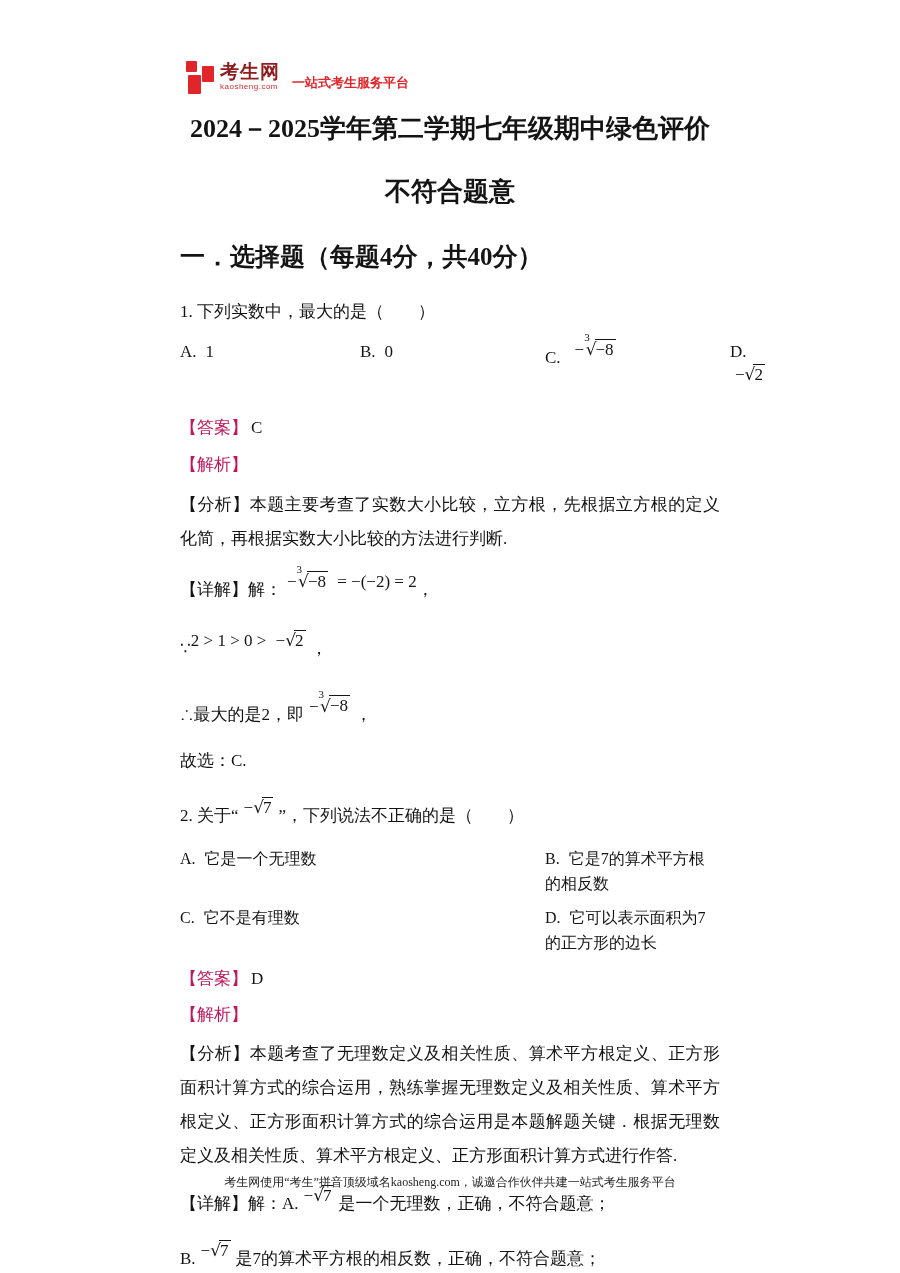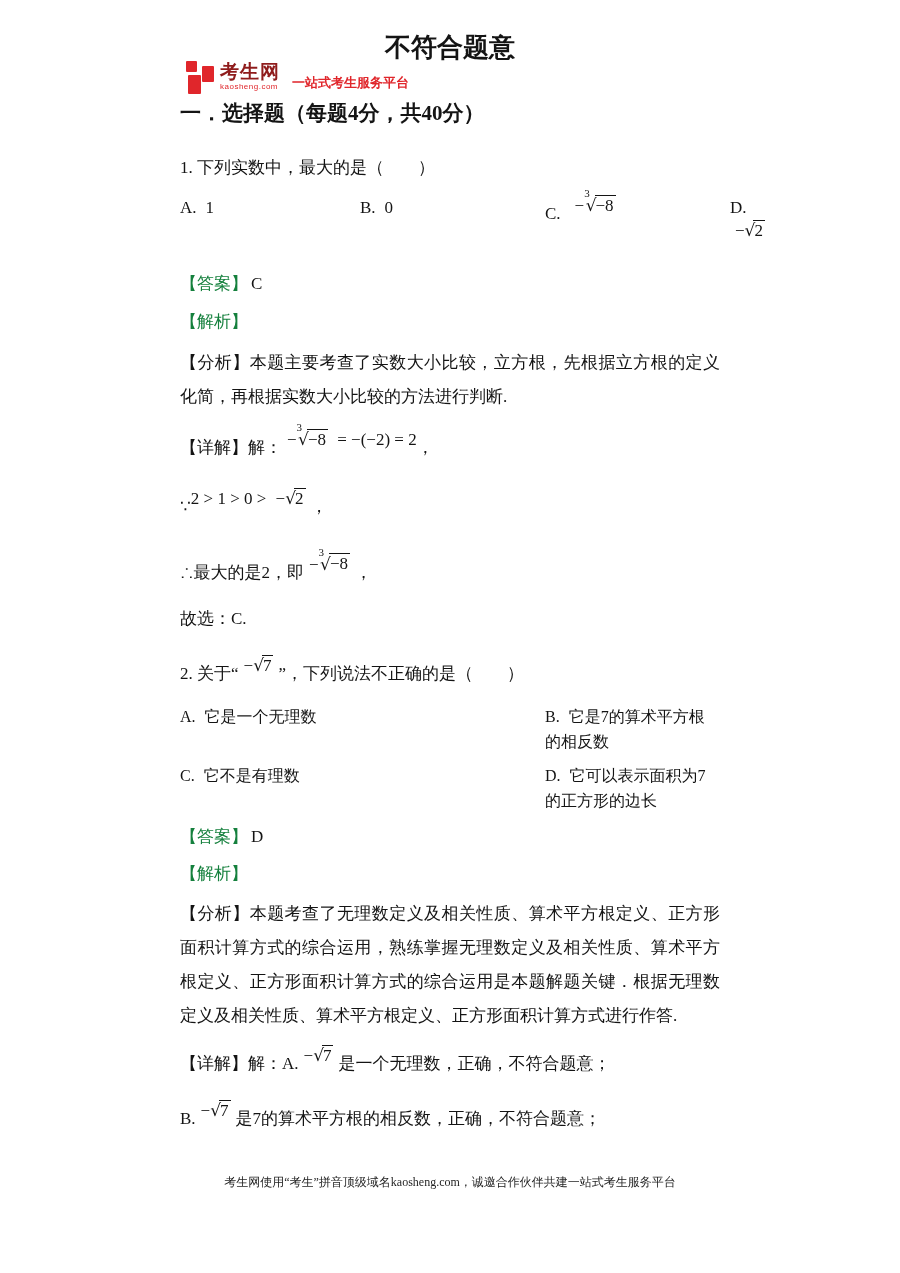--- a/index.html
+++ b/index.html
@@ -18,25 +18,25 @@
   .licon .b3 { left:16px; top:5px; width:12px; height:16px; }
   .btext { margin-left:5px; font-family:"Liberation Sans","DejaVu Sans",sans-serif; }
   .bname { font-size:19px; font-weight:bold; color:#8f1c1c; letter-spacing:1px; line-height:21px; }
   .bdomain { font-size:8px; color:#e0262b; line-height:9px; letter-spacing:.5px; }
   .btagline { margin-left:12px; margin-top:13px; font-size:13px; font-weight:bold;
     color:#e0262b; font-family:"Liberation Sans","DejaVu Sans",sans-serif; }
   
   .content { padding:0 86px; }
   .t1,.t2 { text-align:center; font-size:26px; font-weight:bold; line-height:30px; }
   .t1 { margin-top:114px; } .t2 { margin-top:33px; }
-  .sect { margin-top:37px; font-size:21px; font-weight:bold; line-height:26px; }
+  .sect { margin-top:37px; font-size:25px; font-weight:bold; line-height:26px; }
   .ln { font-size:17px; line-height:25px; }
   .fline { font-size:17px; line-height:36px; }
   .just { text-align:justify; line-height:34px; }
-  .blue { color:#15803d;font-family:Liberation Mono, monospace; }
+  .blue { color:#be185d; }
   .optgrid4 { display:grid; grid-template-columns:180px 185px 185px 1fr;
     margin-top:13px; font-size:17px; line-height:30px; }
   .optgrid2 { display:grid; grid-template-columns:365px 1fr; font-size:16px; line-height:25px; }
   .olabel { margin-right:9px; }
   .answer-letter { margin-left:3px; }
   
   .fml { white-space:nowrap; margin:0 5px; }
   .raised { position:relative; top:-8px; display:inline-block; }
   .mrad .idx { font-size:11px; position:relative; top:-7px; margin-right:-4px; }
   .mrad .rt { font-family:"DejaVu Sans",sans-serif; }
@@ -68,20 +68,21 @@
     </span>
     <span class="btext">
       <div class="bname">考生网</div>
       <div class="bdomain">kaosheng.com</div>
     </span>
     <span class="btagline">一站式考生服务平台</span>
   </div>
 
   <div class="content">
 
+    <div class="t1">2024－2025学年第二学期七年级期中绿色评价</div>
     <div class="t2">不符合题意</div>
 
     <div class="sect">一．选择题（每题4分，共40分）</div>
 
     <p class="ln" style="margin-top:29px">1. 下列实数中，最大的是（　　）</p>
 
     <div class="optgrid4">
       <div>
         <span class="olabel">A.</span><span>1</span>
       </div>

